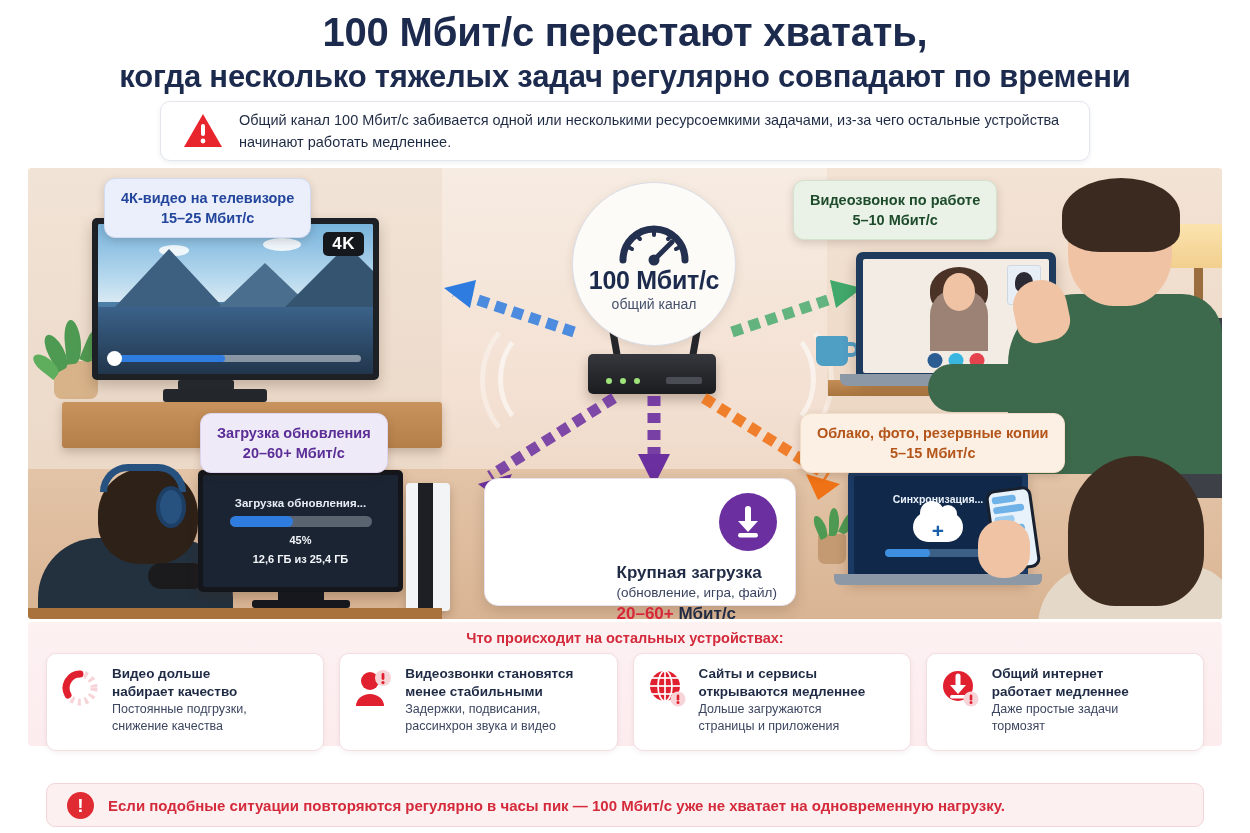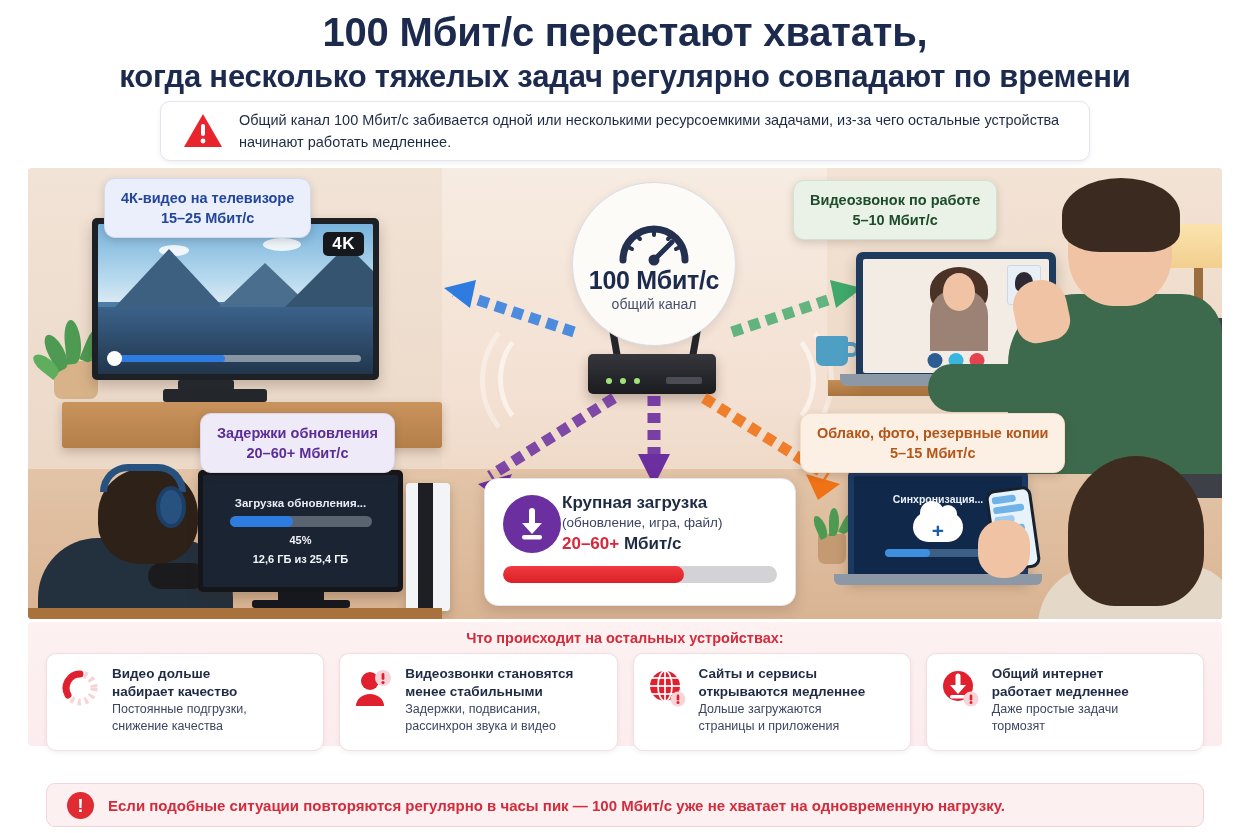--- a/index.html
+++ b/index.html
@@ -213,21 +213,21 @@
   .co-cloud{left:772px;top:245px;background:#fcf0e4;border:1px solid #f1ddc8;}
   .co-cloud .l1,.co-cloud .l2{color:#b4561b;}
 
   
   .dlcard{
     position:absolute;left:456px;top:310px;width:312px;height:128px;
     background:#ffffff;border:1px solid #e6e3ec;border-radius:14px;
     box-shadow:0 5px 14px rgba(60,40,25,.18);
     padding:14px 18px;box-sizing:border-box;
   }
-  .dl-row{display:flex;align-items:center;gap:1px;}
+  .dl-row{display:flex;align-items:flex-end;gap:12px;flex-direction:column;}
   .dl-circle{width:58px;height:58px;border-radius:50%;background:#6b2fa0;
     display:flex;align-items:center;justify-content:center;flex:0 0 58px;}
   .dl-t1{font-size:17px;font-weight:bold;color:#1f2a44;line-height:1.22;}
   .dl-t2{font-size:13.5px;color:#3a4460;line-height:1.3;}
   .dl-t3{font-size:17px;font-weight:bold;color:#1f2a44;margin-top:3px;}
   .dl-t3 b{color:#d8263a;}
   .dl-prog{margin-top:12px;height:17px;background:#d3d3d6;border-radius:9px;position:relative;overflow:hidden;}
   .dl-prog-f{position:absolute;left:0;top:0;bottom:0;width:66%;
     background:linear-gradient(180deg,#ef3a3f 0%,#dc2029 100%);border-radius:9px;}
 
@@ -466,21 +466,21 @@
 
     <div class="callout co-tv">
       <div class="l1">4К-видео на телевизоре</div>
       <div class="l2">15–25 Мбит/с</div>
     </div>
     <div class="callout co-call">
       <div class="l1">Видеозвонок по работе</div>
       <div class="l2">5–10 Мбит/с</div>
     </div>
     <div class="callout co-dl">
-      <div class="l1">Задержки обновления</div>
+      <div class="l1">Загрузка обновления</div>
       <div class="l2">20–60+ Мбит/с</div>
     </div>
     <div class="callout co-cloud">
       <div class="l1">Облако, фото, резервные копии</div>
       <div class="l2">5–15 Мбит/с</div>
     </div>
 
     <div class="dlcard">
       <div class="dl-row">
         <div class="dl-circle">

